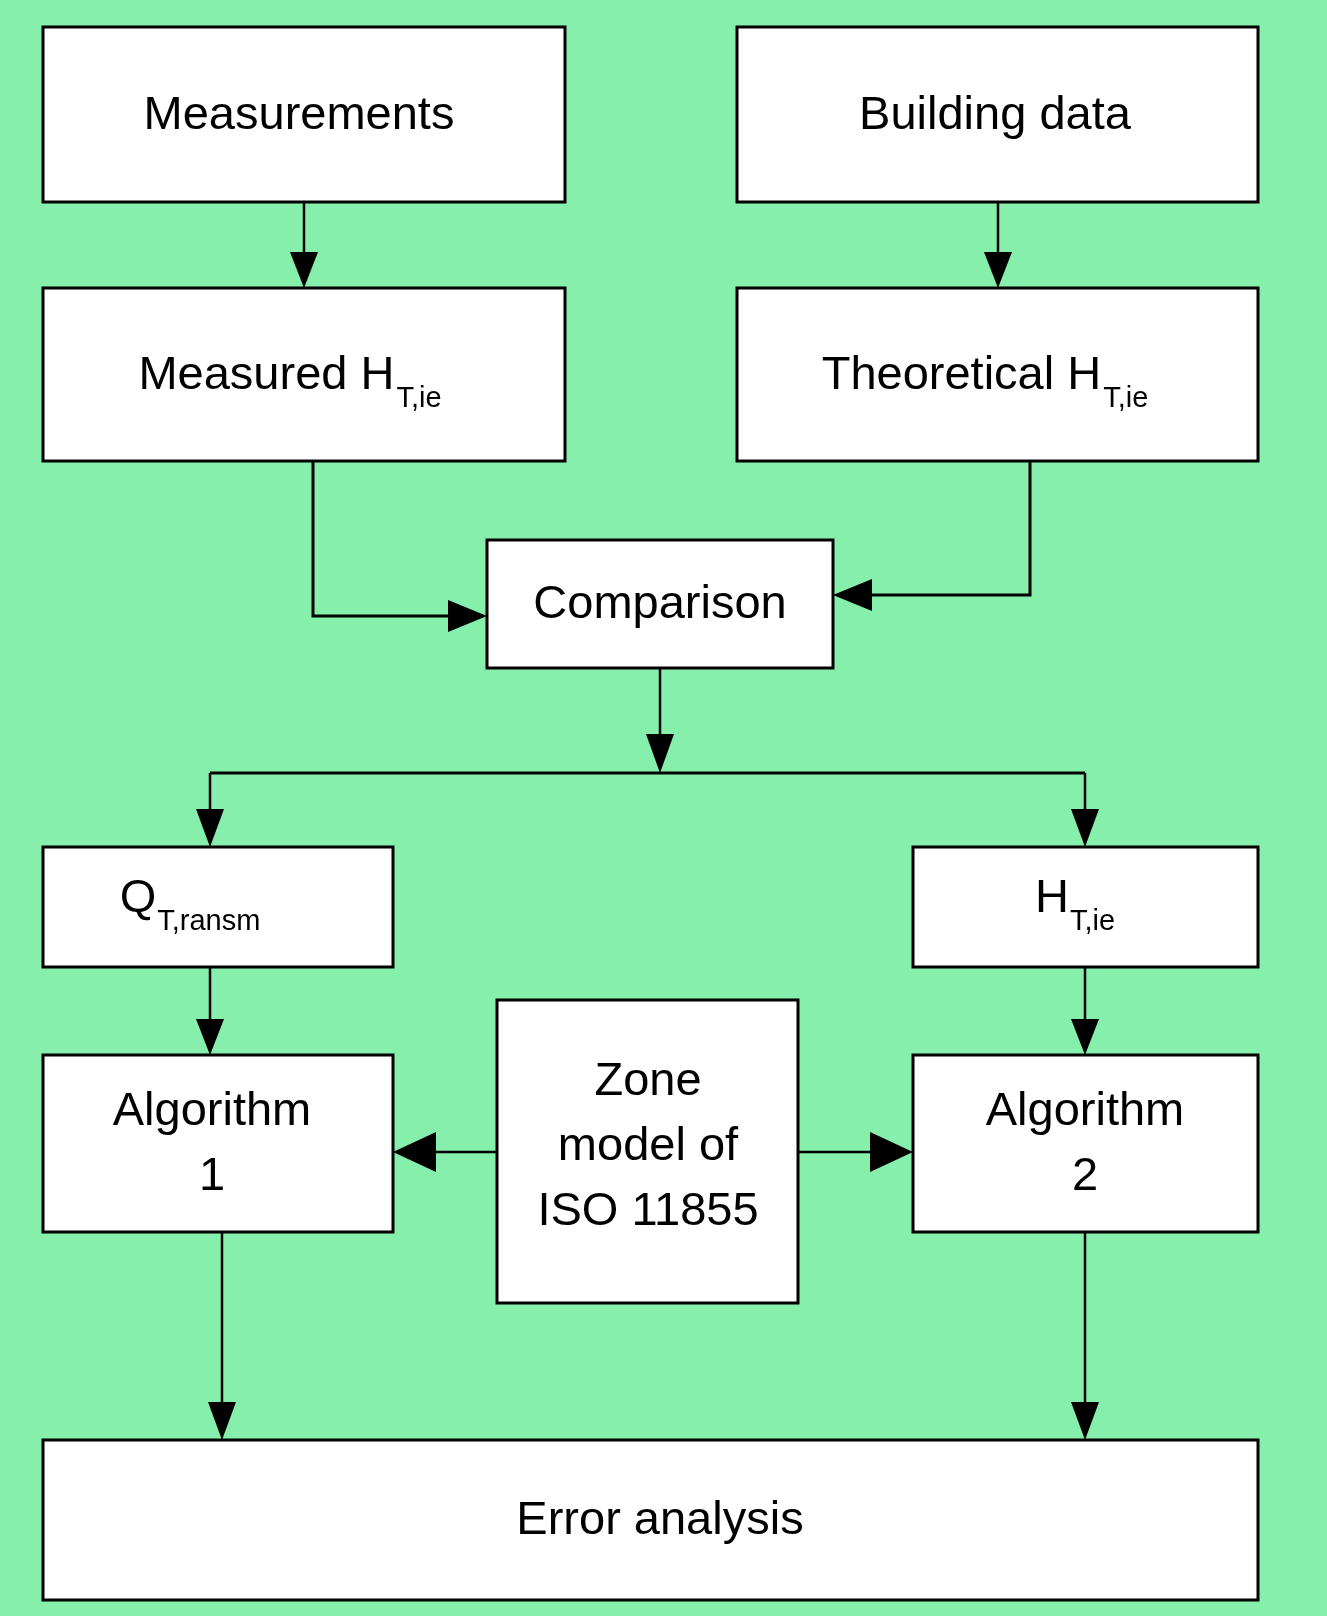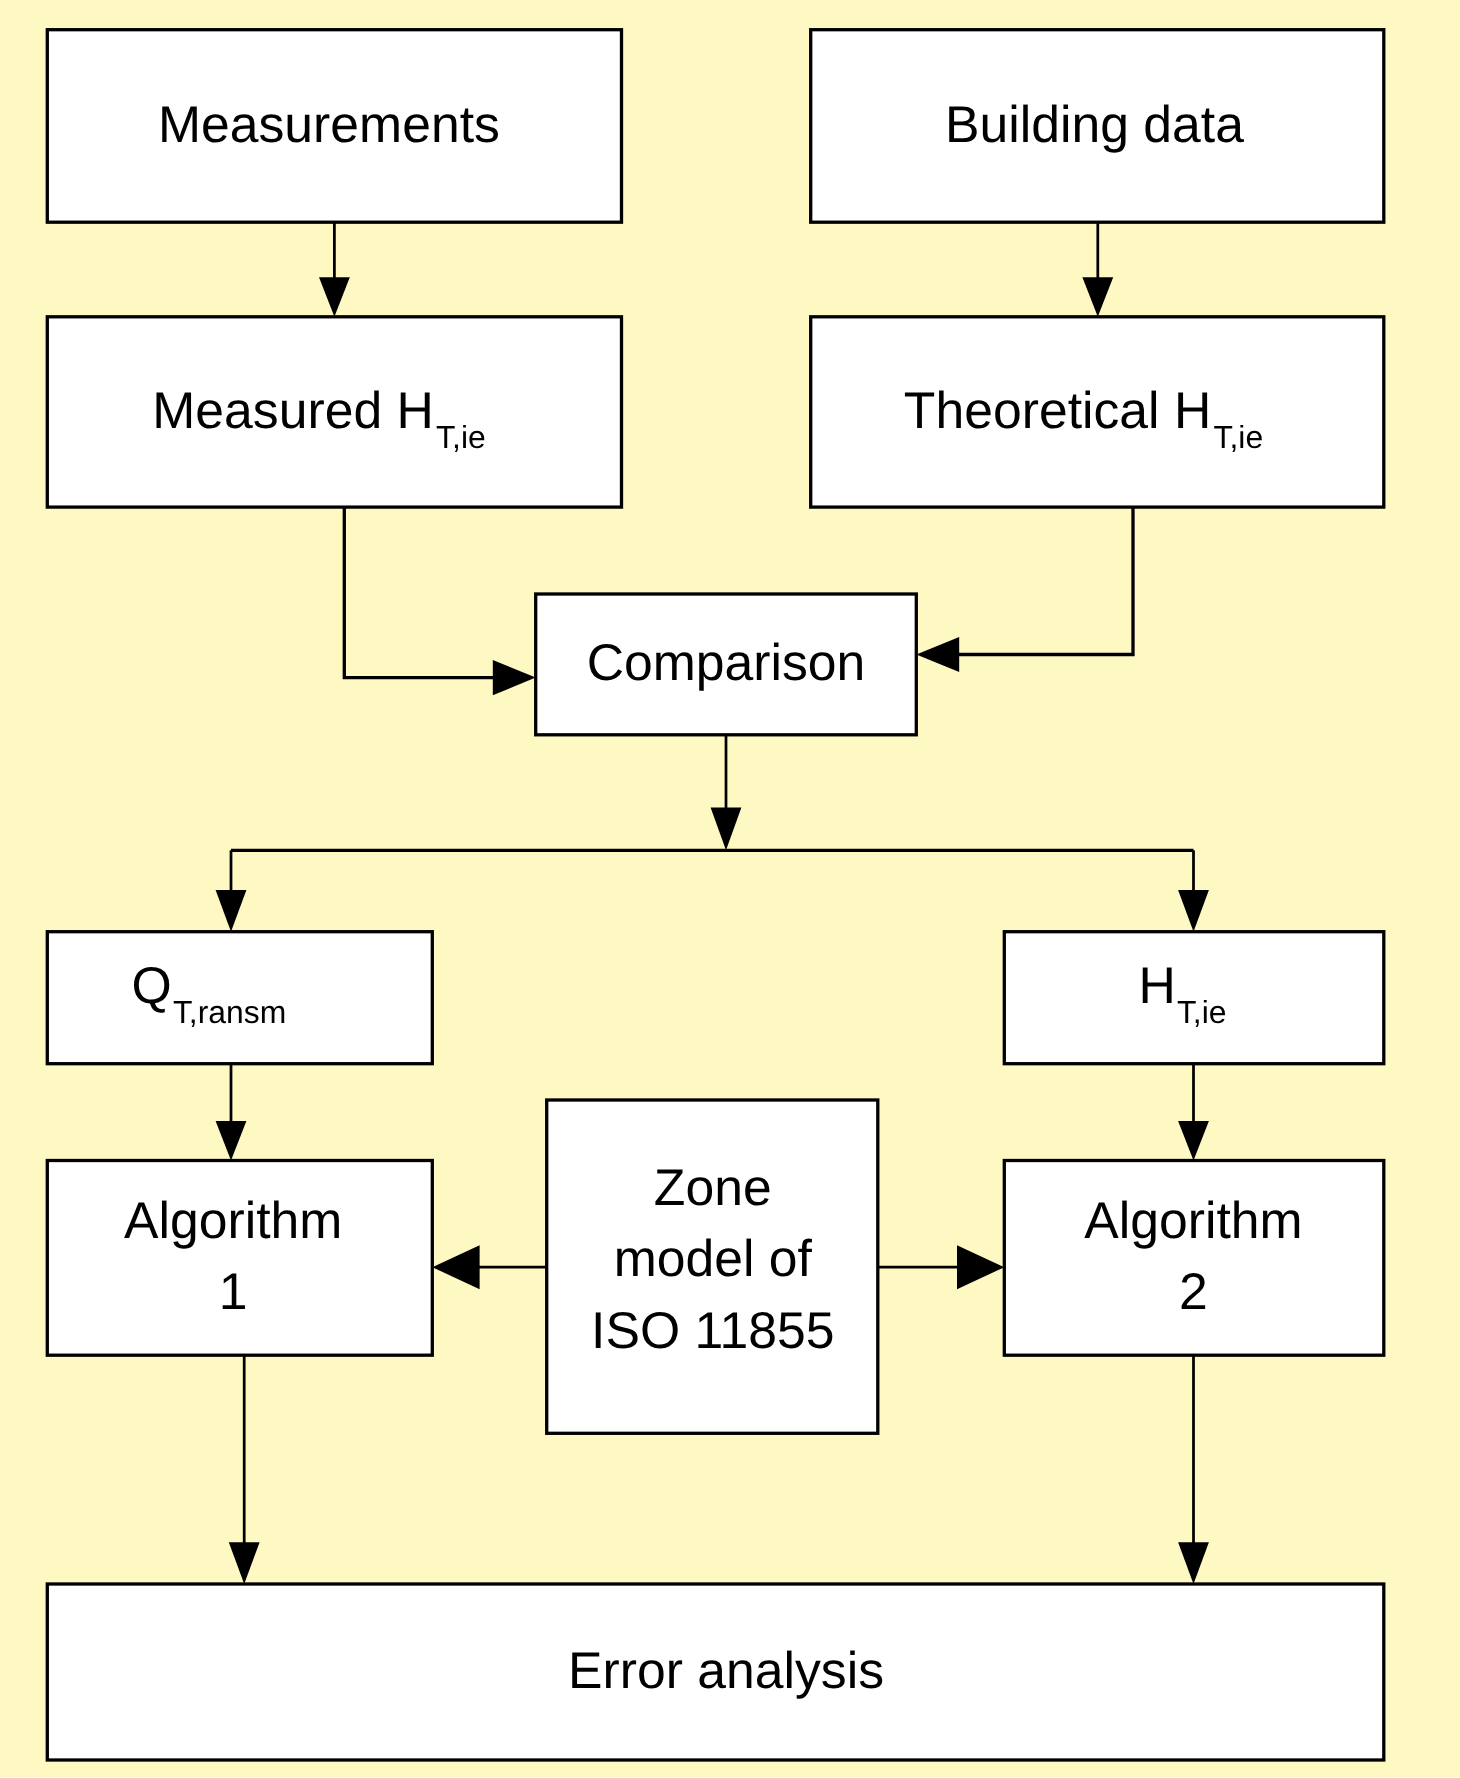--- a/index.html
+++ b/index.html
@@ -10,21 +10,21 @@
   body {
     width: 1327px;
     height: 1616px;
     font-family: "Liberation Sans", sans-serif;
     overflow: hidden;
   }
   #flowchart-root {
     position: relative;
     width: 1327px;
     height: 1616px;
-    background: #fef9c3;
+    background: #86efac;
   }
   svg.diagram {
     display: block;
     width: 1327px;
     height: 1616px;
   }
   .node-box {
     fill: #ffffff;
     stroke: #000000;
     stroke-width: 3;

